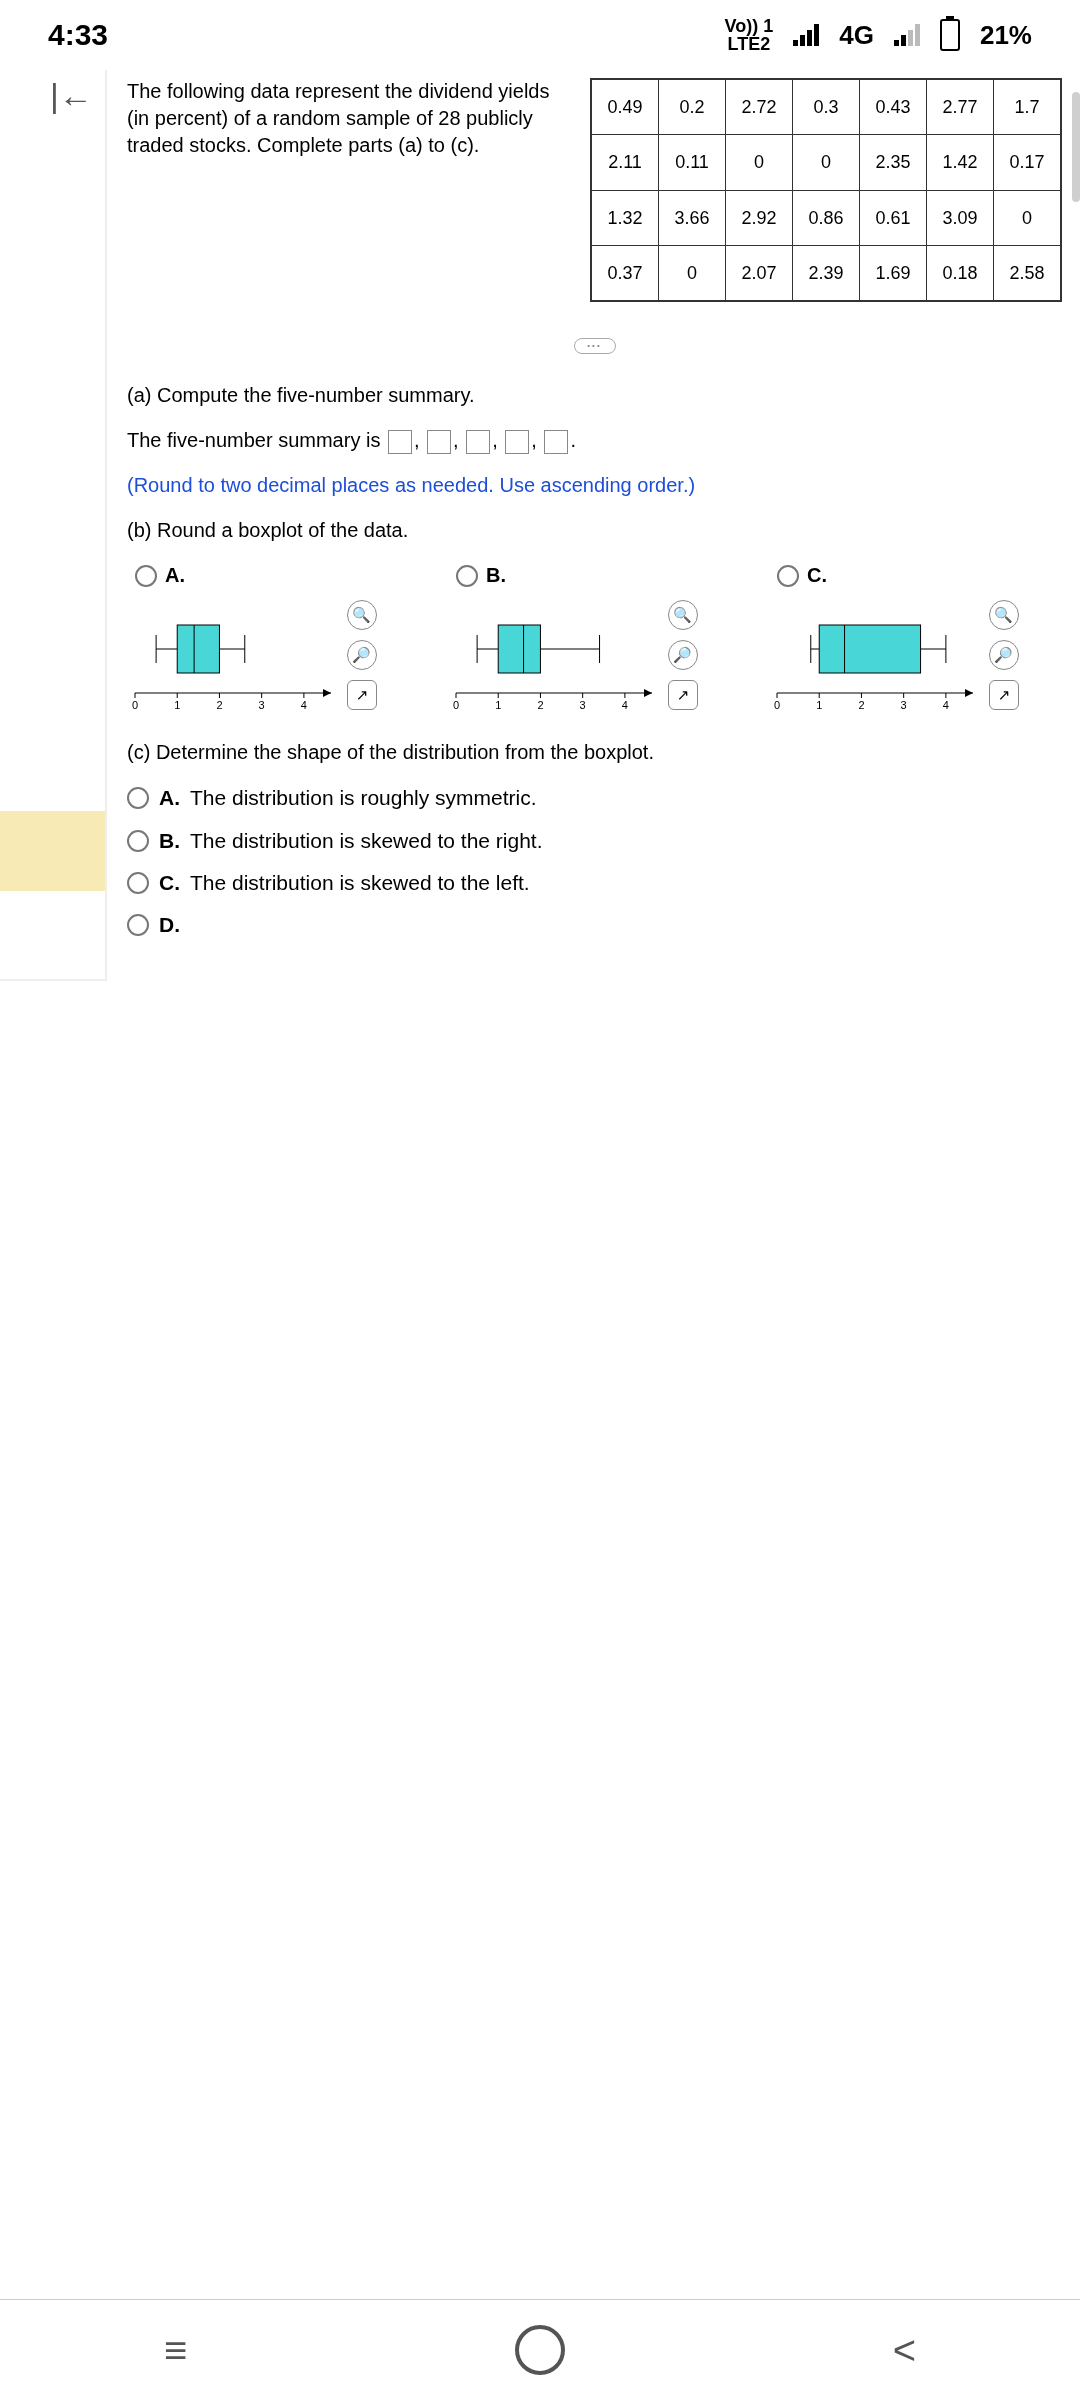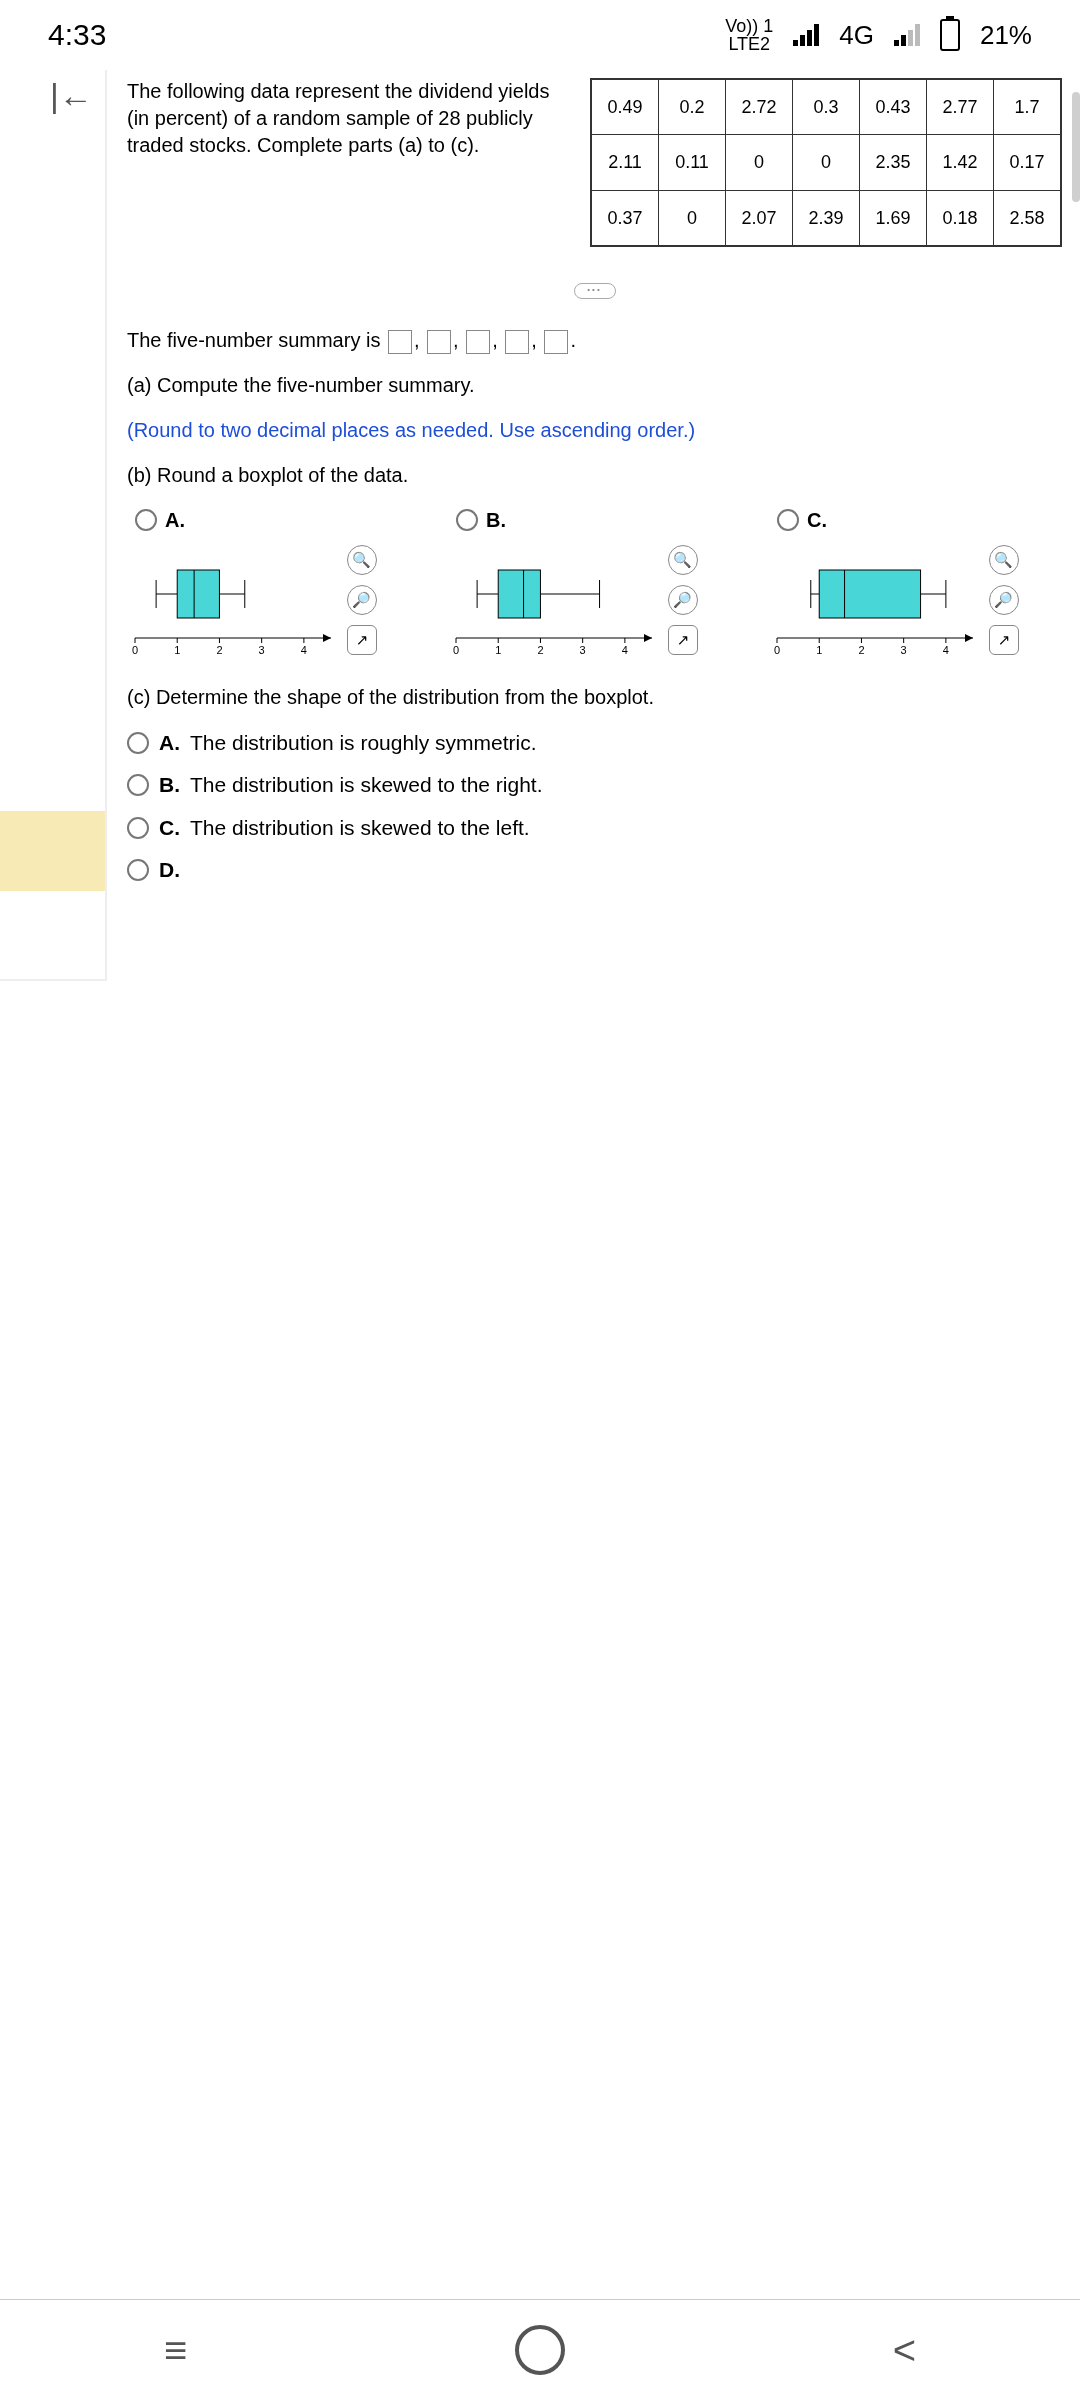--- a/index.html
+++ b/index.html
@@ -1,17 +1,17 @@
 <!DOCTYPE html>
 <html><head>
 <meta charset="utf-8">
 <style>
   html,body{margin:0;padding:0;font-family:Arial,Helvetica,sans-serif;background:#fff;color:#000}
   .screen{width:1080px;height:2400px;position:relative;background:#fff;overflow:hidden}
-  .status-bar{height:70px;display:flex;align-items:center;justify-content:space-between;padding:0 48px;font-size:30px;font-weight:400}
+  .status-bar{height:70px;display:flex;align-items:center;justify-content:space-between;padding:0 48px;font-size:30px;font-weight:700}
   .status-right{display:flex;align-items:center;gap:20px}
   .status-right span{font-size:26px}
   .sig-bars{display:inline-flex;align-items:flex-end;gap:2px;height:22px}
   .sig-bars i{display:inline-block;width:5px;background:#000}
   .content-row{display:flex}
   .left-col{width:105px;flex:none;background:#fff;display:flex;flex-direction:column}
   .back-arrow{font-size:34px;padding:6px 0 0 50px;color:#555}
   .yellow-block{margin-top:696px;width:105px;height:80px;background:#f7eab5}
   .grey-line{margin-top:88px;width:105px;height:2px;background:#eee}
   .main-col{flex:1;border-left:2px solid #eee;padding:0 18px 0 20px;font-size:20px;line-height:1.35}
@@ -95,43 +95,52 @@
               <tr>
                 <td>2.11</td>
                 <td>0.11</td>
                 <td>0</td>
                 <td>0</td>
                 <td>2.35</td>
                 <td>1.42</td>
                 <td>0.17</td>
               </tr>
               <tr>
+                <td>1.32</td>
+                <td>3.66</td>
+                <td>2.92</td>
+                <td>0.86</td>
+                <td>0.61</td>
+                <td>3.09</td>
+                <td>0</td>
+              </tr>
+              <tr>
                 <td>0.37</td>
                 <td>0</td>
                 <td>2.07</td>
                 <td>2.39</td>
                 <td>1.69</td>
                 <td>0.18</td>
                 <td>2.58</td>
               </tr>
             </tbody>
         </table>
       </div>
 
       <div class="divider-pill">•••</div>
 
+      <div class="q">(a) Compute the five-number summary.</div>
       <div class="q">
         <span>The five-number summary is </span>
         <span class="blank"></span>,
         <span class="blank"></span>,
         <span class="blank"></span>,
         <span class="blank"></span>,
         <span class="blank"></span>.
       </div>
-      <div class="q">(a) Compute the five-number summary.</div>
       <div class="hint">(Round to two decimal places as needed. Use ascending order.)</div>
 
       <div class="q">(b) Round a boxplot of the data.</div>
       <div class="box-row" id="box-row">
           <div class="box-item">
     <div class="box-head">
       <span class="radio"></span>
       <b>A.</b>
     </div>
     <div class="bp-area">

